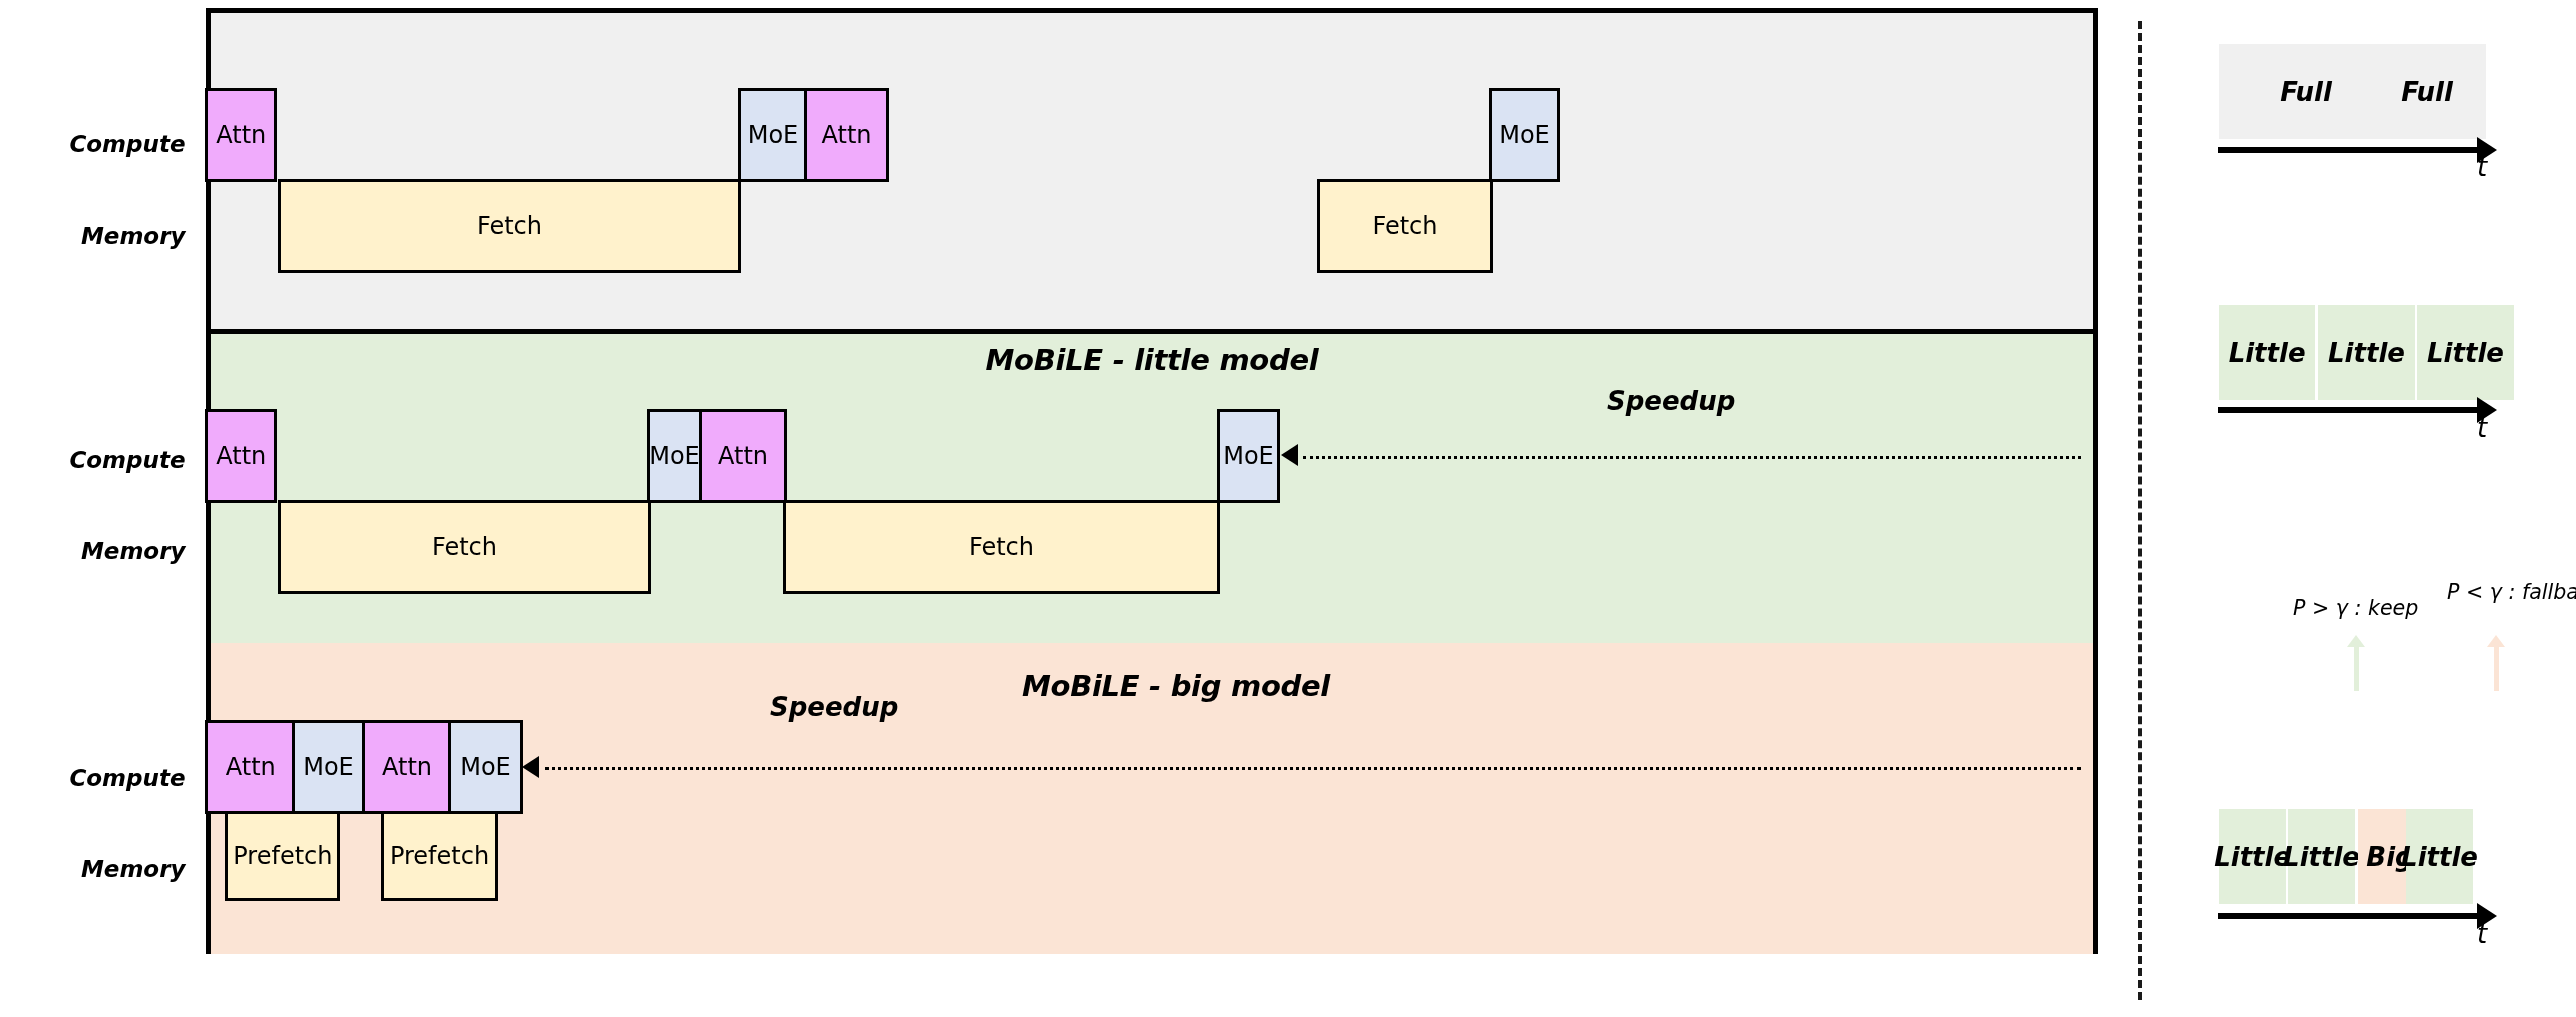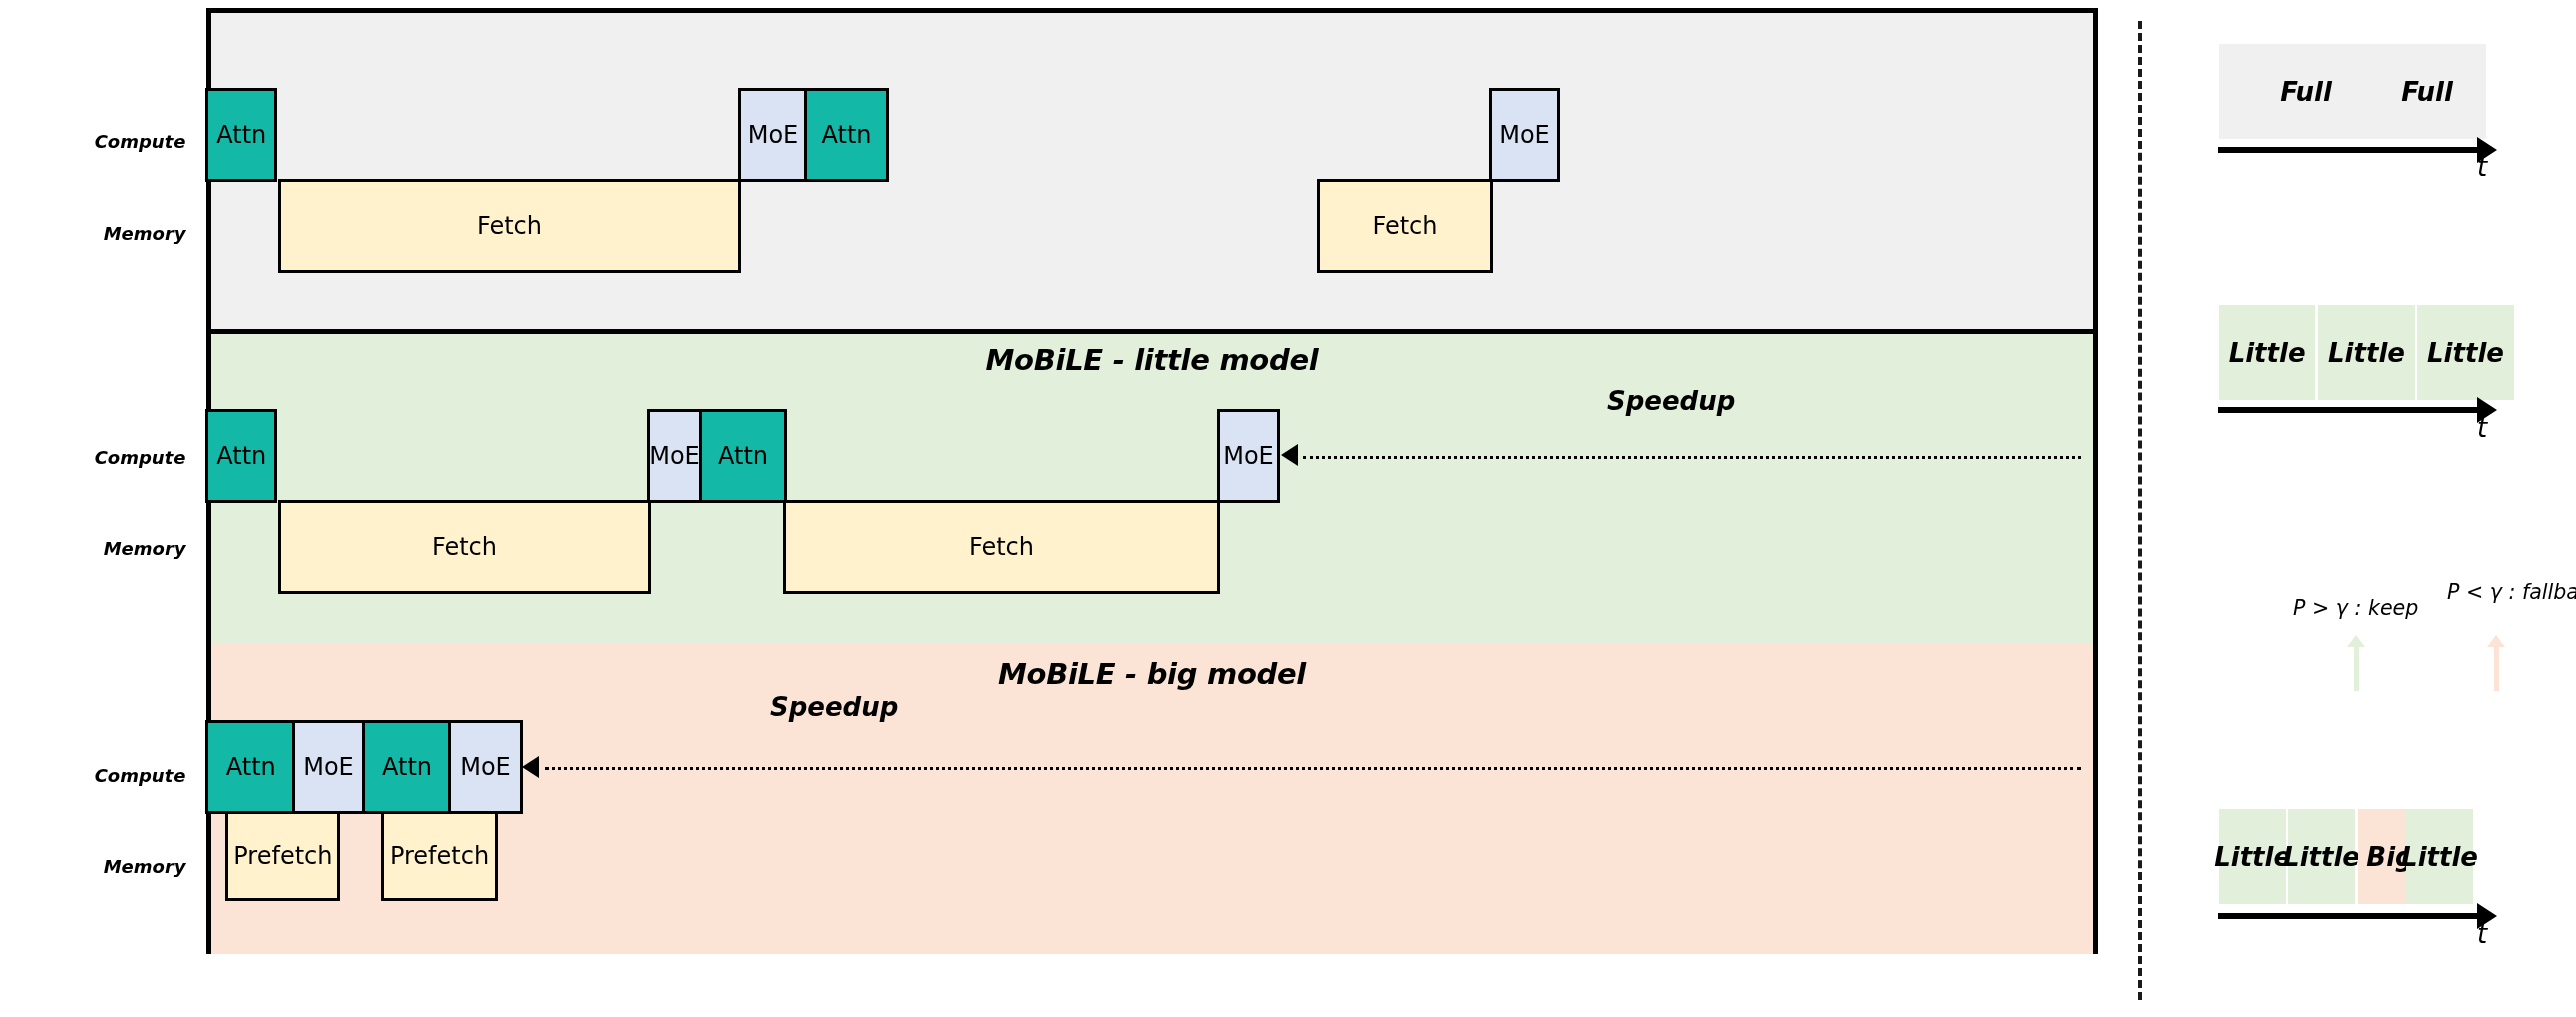--- a/index.html
+++ b/index.html
@@ -10,27 +10,27 @@
   
   #left-panel{left:206px;top:7.7px;width:1892px;height:946px;border:5.7px solid #000;}
   .band{position:absolute;left:0;width:100%;}
   .band-full{top:0;height:316px;background:#f0f0f0;}
   .band-little{top:316px;height:314px;background:#e2efda;border-top:5.7px solid #000;border-bottom:5.7px solid #000;}
   .band-big{top:630px;height:311px;background:#fbe4d5;}
 
   .band-title{position:absolute;left:0;width:100%;text-align:center;
               font-style:italic;font-weight:bold;font-size:29px;color:#000;letter-spacing:-0.3px;}
 
-  .rowlabel{position:absolute;font-style:italic;font-weight:bold;font-size:18px;color:#000;
+  .rowlabel{position:absolute;font-style:italic;font-weight:bold;font-size:23px;color:#000;
             text-align:right;width:170px;left:15.5px;}
 
   .blk{position:absolute;box-sizing:border-box;border:3.6px solid #000;
        display:flex;align-items:center;justify-content:center;
        font-size:24px;color:#000;line-height:1;}
-  .blk-attn{background:#14b8a6;}
+  .blk-attn{background:#f0abfc;}
   .blk-moe{background:#dae3f3;}
   .blk-fetch{background:#fff2cc;}
 
   .speedup-label{position:absolute;font-style:italic;font-weight:bold;font-size:26px;color:#000;}
   .dotline{position:absolute;height:0;border-top:3.6px dotted #000;}
   .arrowhead-left{position:absolute;width:0;height:0;
      border-top:11.3px solid transparent;border-bottom:11.3px solid transparent;border-right:17.5px solid #000;}
 
   
   #divider{left:2138px;top:20.6px;width:0;height:979px;border-left:4.6px dashed #1a1a1a;}
@@ -79,21 +79,21 @@
 
     <div class="blk blk-fetch" style="left:67px;top:166px;width:373px;height:94px;">Fetch</div>
     <div class="blk blk-fetch" style="left:572px;top:166px;width:437px;height:94px;">Fetch</div>
 
     <div class="speedup-label" style="left:1396px;top:52px;">Speedup</div>
     <div class="dotline" style="left:1092px;top:122px;width:778px;"></div>
     <div class="arrowhead-left" style="left:1070px;top:110px;"></div>
   </div>
 
   <div class="band band-big">
-    <div class="band-title" style="top:14px;">MoBiLE - big model</div>
+    <div class="band-title" style="top:26px;padding-left:24px;">MoBiLE - big model</div>
 
     <div class="blk blk-attn" style="left:-5.7px;top:77px;width:91px;height:94px;">Attn</div>
     <div class="blk blk-moe" style="left:81px;top:77px;width:73px;height:94px;">MoE</div>
     <div class="blk blk-attn" style="left:151px;top:77px;width:90px;height:94px;">Attn</div>
     <div class="blk blk-moe" style="left:237px;top:77px;width:75px;height:94px;">MoE</div>
 
     <div class="blk blk-fetch" style="left:14.4px;top:168px;width:115px;height:90px;">Prefetch</div>
     <div class="blk blk-fetch" style="left:170px;top:168px;width:117px;height:90px;">Prefetch</div>
 
     <div class="speedup-label" style="left:559px;top:49px;">Speedup</div>

